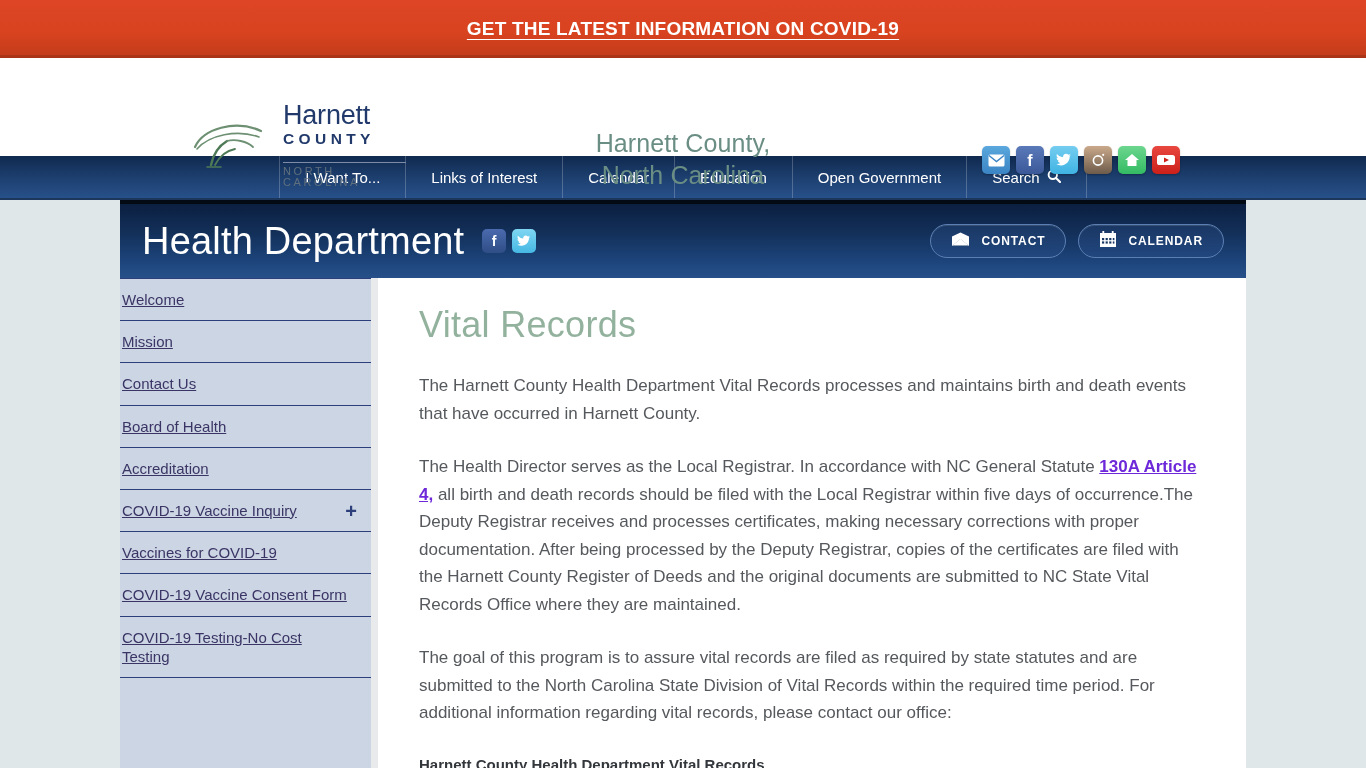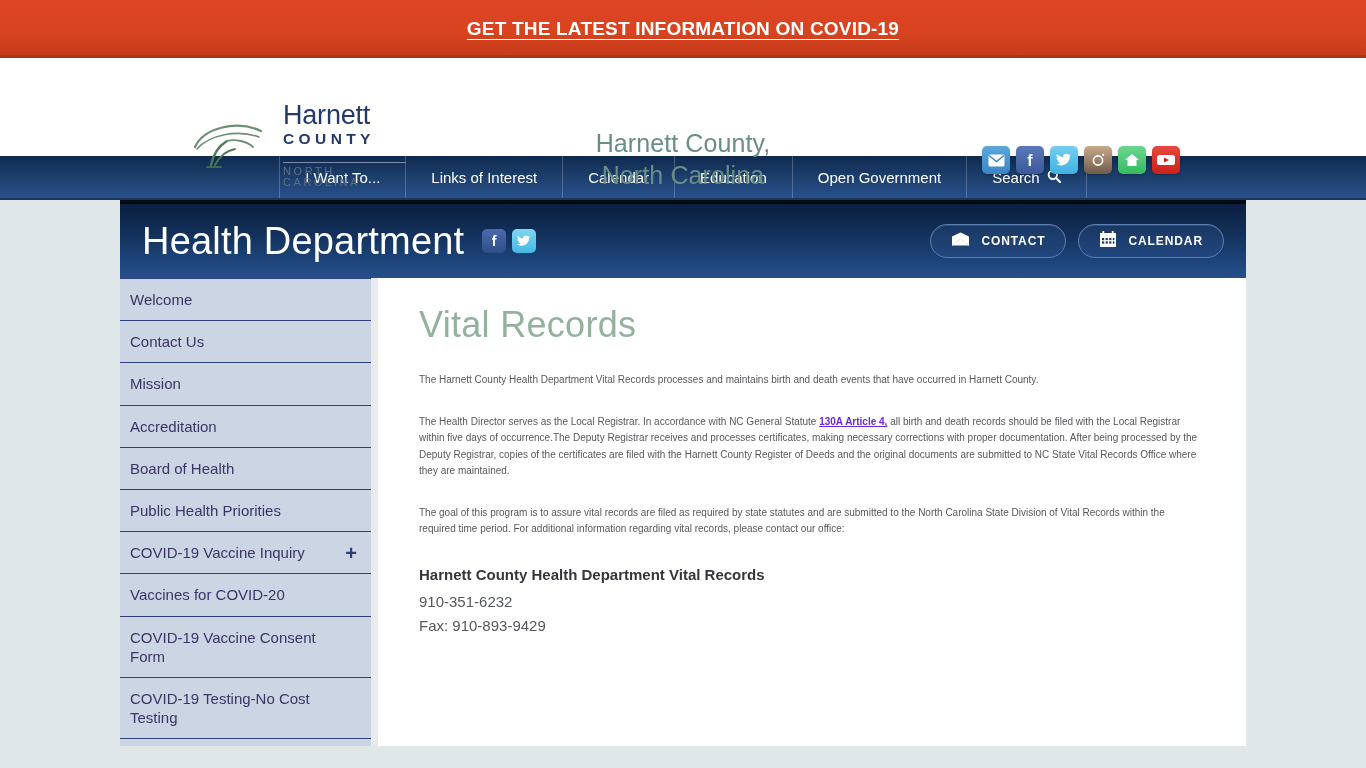--- a/index.html
+++ b/index.html
@@ -161,28 +161,28 @@
   
   .body-row { display: flex; min-height: 468px; }
 
   .sidebar {
     width: 258px; flex: none;
     background: #ccd5e3;
     border-right: 7px solid #e9eaec;
   }
   .side-item {
     border-bottom: 1px solid #2d3f7a;
-    padding: 11px 18px 11px 10px;
+    padding: 11px 18px 11px 2px;
     color: #3b3566;
     font-size: 15px;
     line-height: 1.28;
     cursor: pointer;
     position: relative;
     min-height: 38px;
-    display: flex; align-items: flex-end;
+    display: flex; align-items: flex-end; text-decoration: underline;
   }
   .side-item:first-child { border-top: 1px solid #2d3f7a; }
   .side-item .plus {
     position: absolute; right: 14px; top: 50%;
     transform: translateY(-50%);
     font-size: 20px; font-weight: bold; color: #2d3f7a;
     line-height: 1;
   }
 
   .main-col {
@@ -192,21 +192,21 @@
   }
   .page-title {
     color: #93b29e;
     font-size: 36px;
     font-weight: 300;
     letter-spacing: 0.3px;
     margin-bottom: 26px;
   }
   .para {
     color: #55585c;
-    font-size: 10px;
+    font-size: 17px;
     line-height: 1.62;
     margin-bottom: 26px;
   }
   .para a, .inline-link {
     color: #6d28d9;
     font-weight: bold;
     text-decoration: underline;
     cursor: pointer;
   }
   .contact-name {
@@ -370,40 +370,37 @@
     </div>
   </div>
 
   <div class="body-row">
 
     <div class="sidebar">
       <div class="side-item">
         <span>Welcome</span>
       </div>
       <div class="side-item">
+        <span>Mission</span>
+      </div>
+      <div class="side-item">
         <span>Contact Us</span>
       </div>
       <div class="side-item">
-        <span>Mission</span>
+        <span>Board of Health</span>
       </div>
       <div class="side-item">
         <span>Accreditation</span>
-      </div>
-      <div class="side-item">
-        <span>Board of Health</span>
-      </div>
-      <div class="side-item">
-        <span>Public Health Priorities</span>
       </div>
       <div class="side-item">
         <span>COVID-19 Vaccine Inquiry</span>
         <span class="plus">+</span>
       </div>
       <div class="side-item">
-        <span>Vaccines for COVID-20</span>
+        <span>Vaccines for COVID-19</span>
       </div>
       <div class="side-item">
         <span>COVID-19 Vaccine Consent Form</span>
       </div>
       <div class="side-item">
         <span>COVID-19 Testing-No Cost Testing</span>
       </div>
 
     </div>
 

